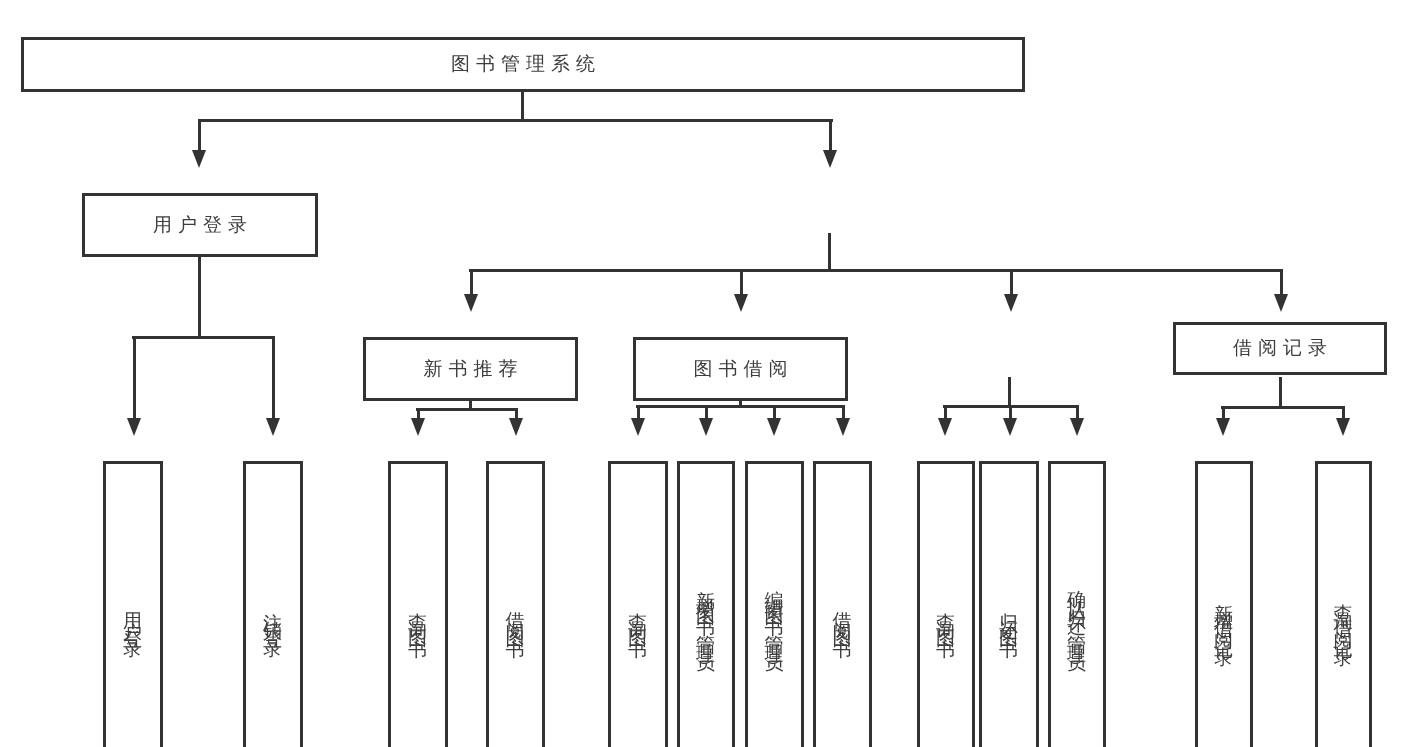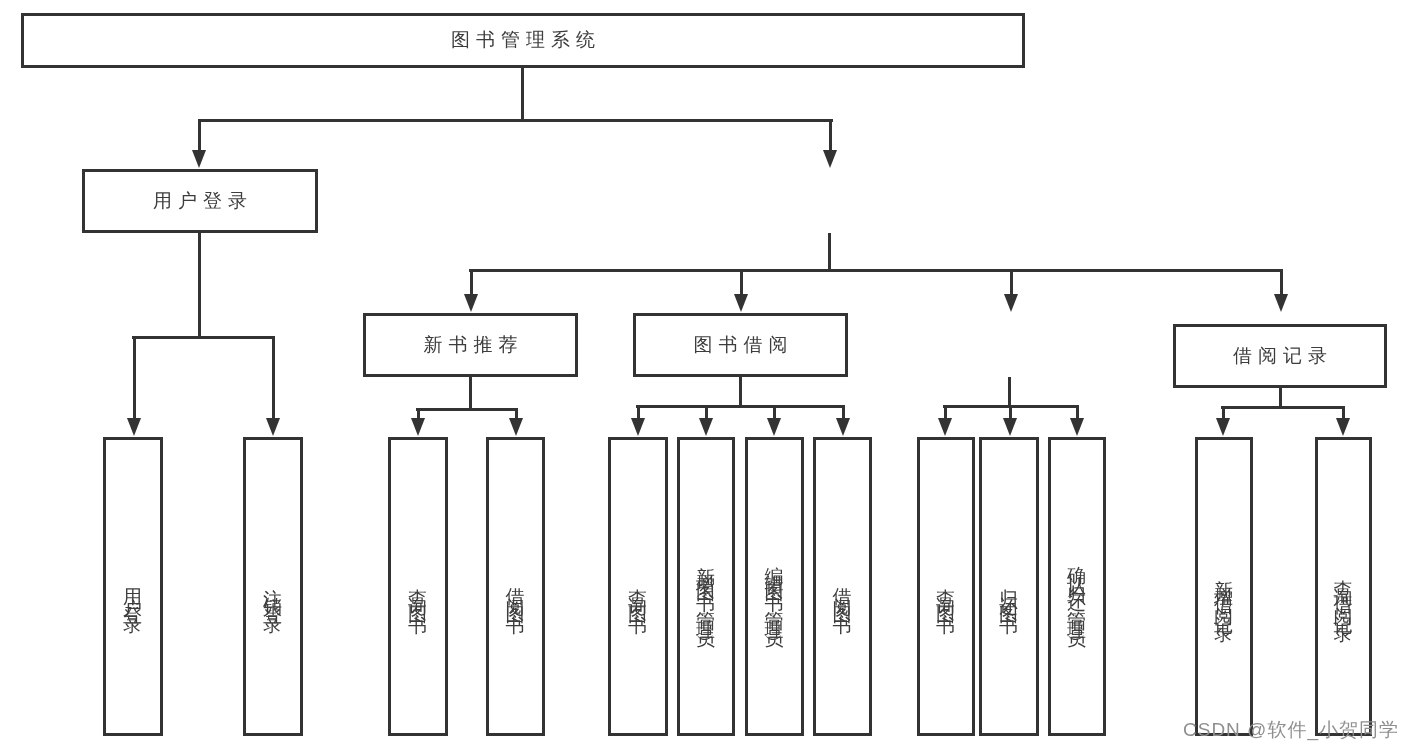--- a/index.html
+++ b/index.html
@@ -10,20 +10,21 @@
   }
   html,body{margin:0;padding:0;background:#fff;}
   .canvas{
     position:relative;width:1405px;height:747px;background:var(--bg);
     font-family:"Liberation Sans",sans-serif;overflow:hidden;
   }
   .box{
     position:absolute;box-sizing:border-box;border:3px solid var(--line);
     background:#fff;display:flex;align-items:center;justify-content:center;
     color:var(--text);
+    margin-top:24px;
   }
   .hlbl{
     font-size:19px;letter-spacing:6px;text-indent:6px;white-space:nowrap;line-height:1.2;
   }
   .vtext{
     writing-mode:vertical-rl;text-orientation:mixed;
     font-size:19px;letter-spacing:9px;text-indent:9px;line-height:1;white-space:nowrap;
   }
   .line{position:absolute;background:var(--line);}
   .arrow{position:absolute;width:16px;}
@@ -139,21 +140,21 @@
   <div class="box" style="left:82px;top:169px;width:236px;height:64px;">
     <span class="hlbl">用户登录</span>
   </div>
 
   <div class="box" style="left:363px;top:313px;width:215px;height:64px;">
     <span class="hlbl">新书推荐</span>
   </div>
   <div class="box" style="left:633px;top:313px;width:215px;height:64px;">
     <span class="hlbl">图书借阅</span>
   </div>
-  <div class="box" style="left:1173px;top:324px;width:214px;height:64px;">
+  <div class="box" style="left:1173px;top:298px;width:214px;height:53px;">
     <span class="hlbl">借阅记录</span>
   </div>
 
   <div class="box" style="left:103px;top:437px;width:60px;height:299px;">
     <span class="vtext">用户登录</span>
   </div>
   <div class="box" style="left:243px;top:437px;width:60px;height:299px;">
     <span class="vtext">注销登录</span>
   </div>
 
@@ -187,15 +188,14 @@
     <span class="vtext">确认归还（管理员）</span>
   </div>
 
   <div class="box" style="left:1195px;top:437px;width:58px;height:299px;">
     <span class="vtext">新增借阅记录</span>
   </div>
   <div class="box" style="left:1315px;top:437px;width:57px;height:299px;">
     <span class="vtext">查询借阅记录</span>
   </div>
 
-  <div class="watermark">CSDN @软件_小贺同学</div>
 
 </div>
 
 </body></html>

